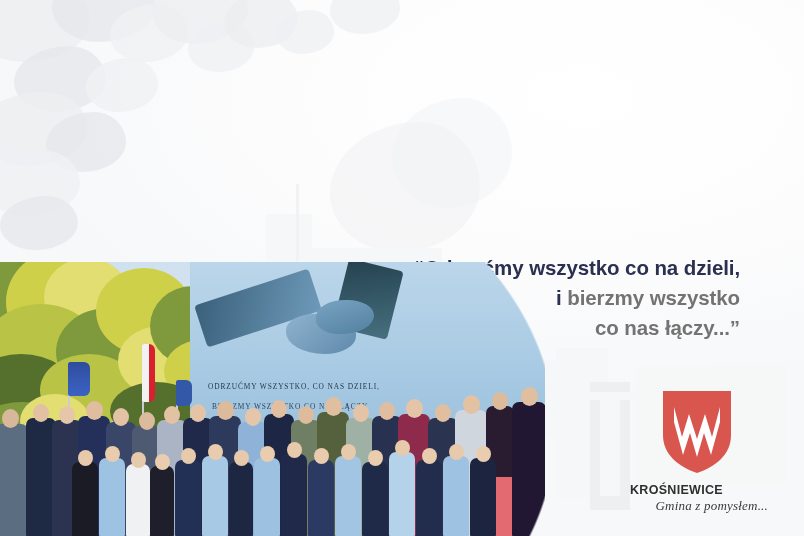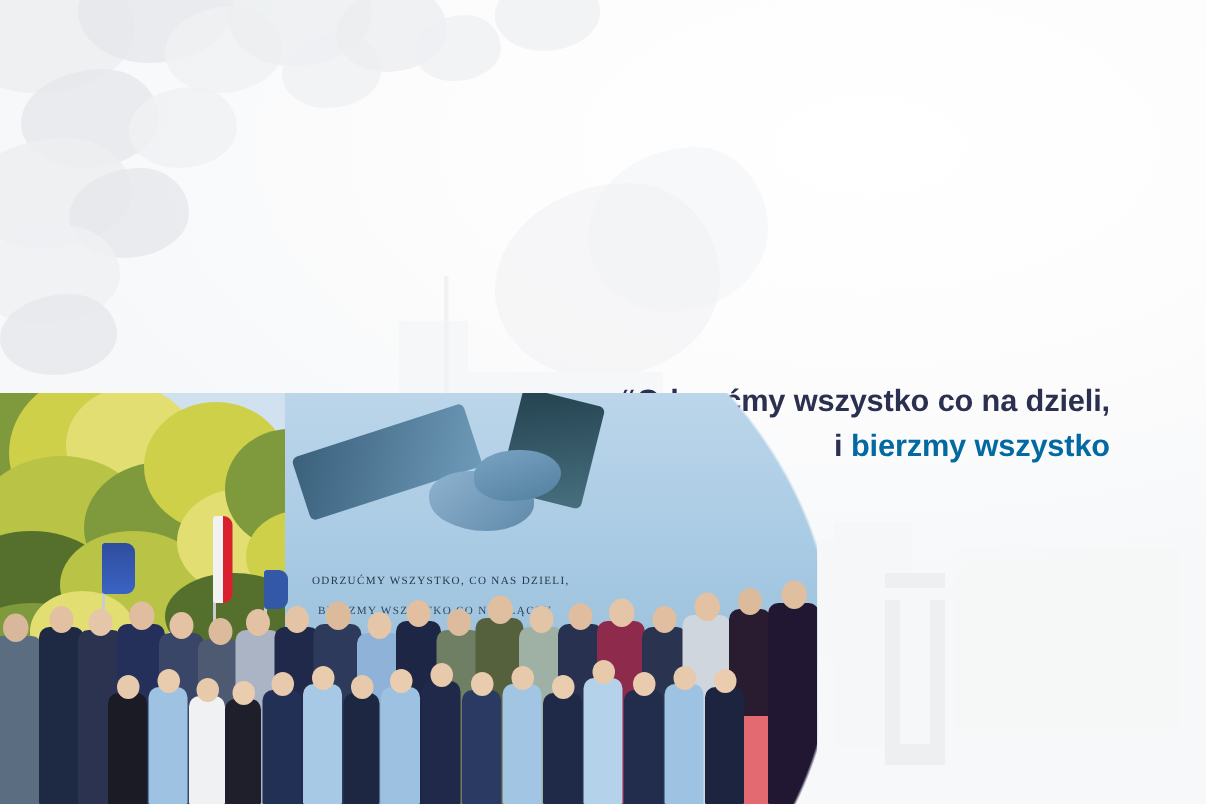--- a/index.html
+++ b/index.html
@@ -51,21 +51,21 @@
     position:absolute;right:24px;top:232px;width:560px;
     text-align:right;
     font-family:"Liberation Sans",sans-serif;
     font-weight:700;
     font-size:20.5px;
     line-height:30px;
     letter-spacing:-.1px;
     white-space:nowrap;
   }
   .quote .navy{color:#2b3050;}
-  .quote .red{color:#0369a1;}
+  .quote .red{color:#737373;}
 
   
   .photo-wrap{
     position:absolute;left:0;top:262px;width:545px;height:274px;
     overflow:hidden;
     -webkit-mask-image:radial-gradient(ellipse 102% 128% at 0% 62%, #000 0 99.6%, transparent 100%);
             mask-image:radial-gradient(ellipse 102% 128% at 0% 62%, #000 0 99.6%, transparent 100%);
   }
   .photo{position:absolute;inset:0;overflow:hidden;background:#8fb2d4;}
 
@@ -166,20 +166,21 @@
       <div class="ghost light" style="left:578px;top:392px;width:62px;height:8px;"></div>
       <div class="ghost light" style="left:636px;top:366px;width:150px;height:120px;opacity:.5;"></div>
       <div class="ghost light" style="left:540px;top:360px;width:16px;height:78px;"></div>
     </div>
   </div>
 
 
   <blockquote class="quote">
     <span class="navy">“Odrzućmy wszystko co na dzieli,</span><br>
     <span class="navy">i </span><span class="red">bierzmy wszystko</span><br>
+    <span class="red">co nas łączy...”</span>
   </blockquote>
 
   <div class="photo-wrap">
     <div class="photo">
 
       <div class="p-sky"></div>
 
       <div>
         <div class="tree t-g" style="left:-40px;top:-26px;width:150px;height:130px;"></div>
         <div class="tree t-y" style="left:6px;top:-14px;width:120px;height:108px;"></div>
@@ -291,14 +292,24 @@
         <div class="pp" style="left:416px;width:26px;height:76px;background:#222c4c;"></div>
         <div class="hd" style="left:422px;bottom:72px;width:15px;height:16px;background:#e9cbad;"></div>
         <div class="pp" style="left:443px;width:26px;height:80px;background:#9ec2e2;"></div>
         <div class="hd" style="left:449px;bottom:76px;width:15px;height:16px;background:#e7c9ab;"></div>
         <div class="pp" style="left:470px;width:26px;height:78px;background:#1d2440;"></div>
         <div class="hd" style="left:476px;bottom:74px;width:15px;height:16px;background:#eaccae;"></div>
       </div>
     </div>
   </div>
 
+  <div class="logo">
+    <div class="shield-box">
+      <svg width="72" height="86" viewBox="0 0 72 86">
+        <path d="M2 2 H70 V46 C70 66 54 78 36 84 C18 78 2 66 2 46 Z" fill="#d9564f"></path>
+        <path d="M13 18 L21 48 L28 25 L36 50 L44 25 L51 48 L59 18 L59 33 L50 66 L43 44 L36 68 L29 44 L22 66 L13 33 Z" fill="#ffffff"></path>
+      </svg>
+    </div>
+    <div class="town-name">KROŚNIEWICE</div>
+    <div class="town-slogan">Gmina z pomysłem...</div>
+  </div>
 
 </div>
 
 </body></html>

